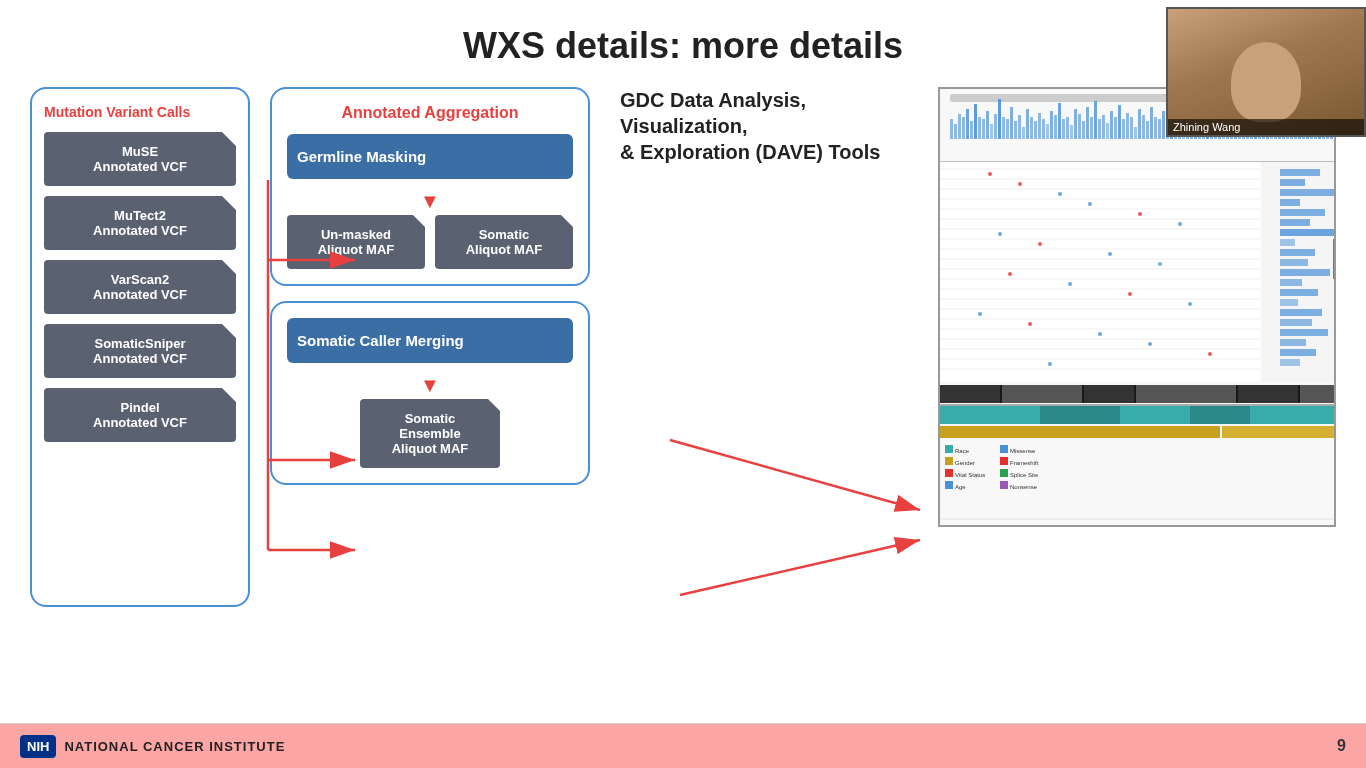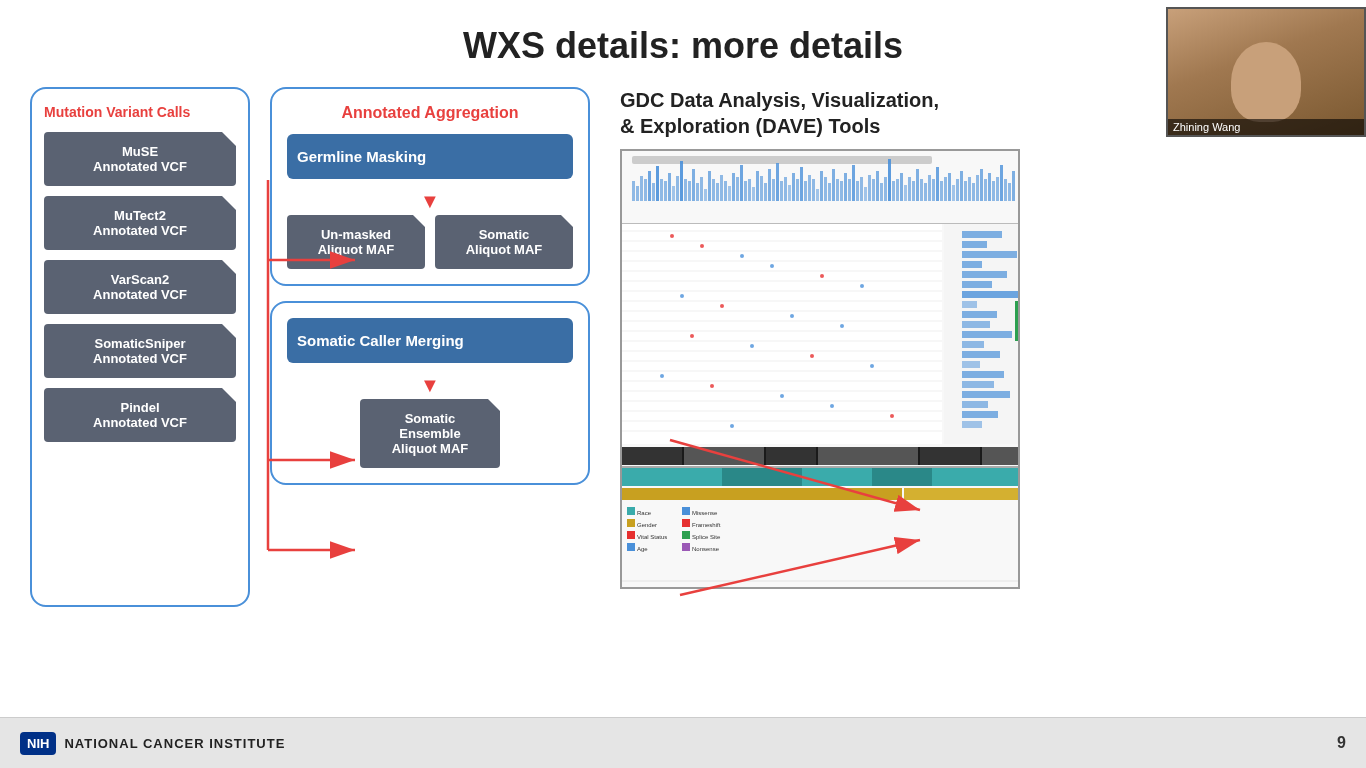--- a/index.html
+++ b/index.html
@@ -160,21 +160,20 @@
       color: #e8403e;
       font-size: 20px;
       line-height: 1;
       margin: 4px 0;
     }
 
     
     .right-col {
       flex: 1;
       display: flex;
-      flex-direction: column;
       align-items: flex-start;
       padding-left: 10px;
     }
     .right-title {
       font-size: 20px;
       font-weight: bold;
       color: #222;
       margin-bottom: 10px;
       line-height: 1.3;
     }
@@ -184,22 +183,22 @@
       height: 440px;
       background: #f5f5f5;
       overflow: hidden;
       position: relative;
     }
 
     
     .footer {
       position: absolute;
       bottom: 0; left: 0; right: 0;
-      height: 51px;
-      background: #e5e5e5;
+      height: 45px;
+      background: #fca5a5;
       border-top: 1px solid #ccc;
       display: flex;
       align-items: center;
       justify-content: space-between;
       padding: 0 20px;
     }
     .nih-logo {
       display: flex;
       align-items: center;
       gap: 8px;

